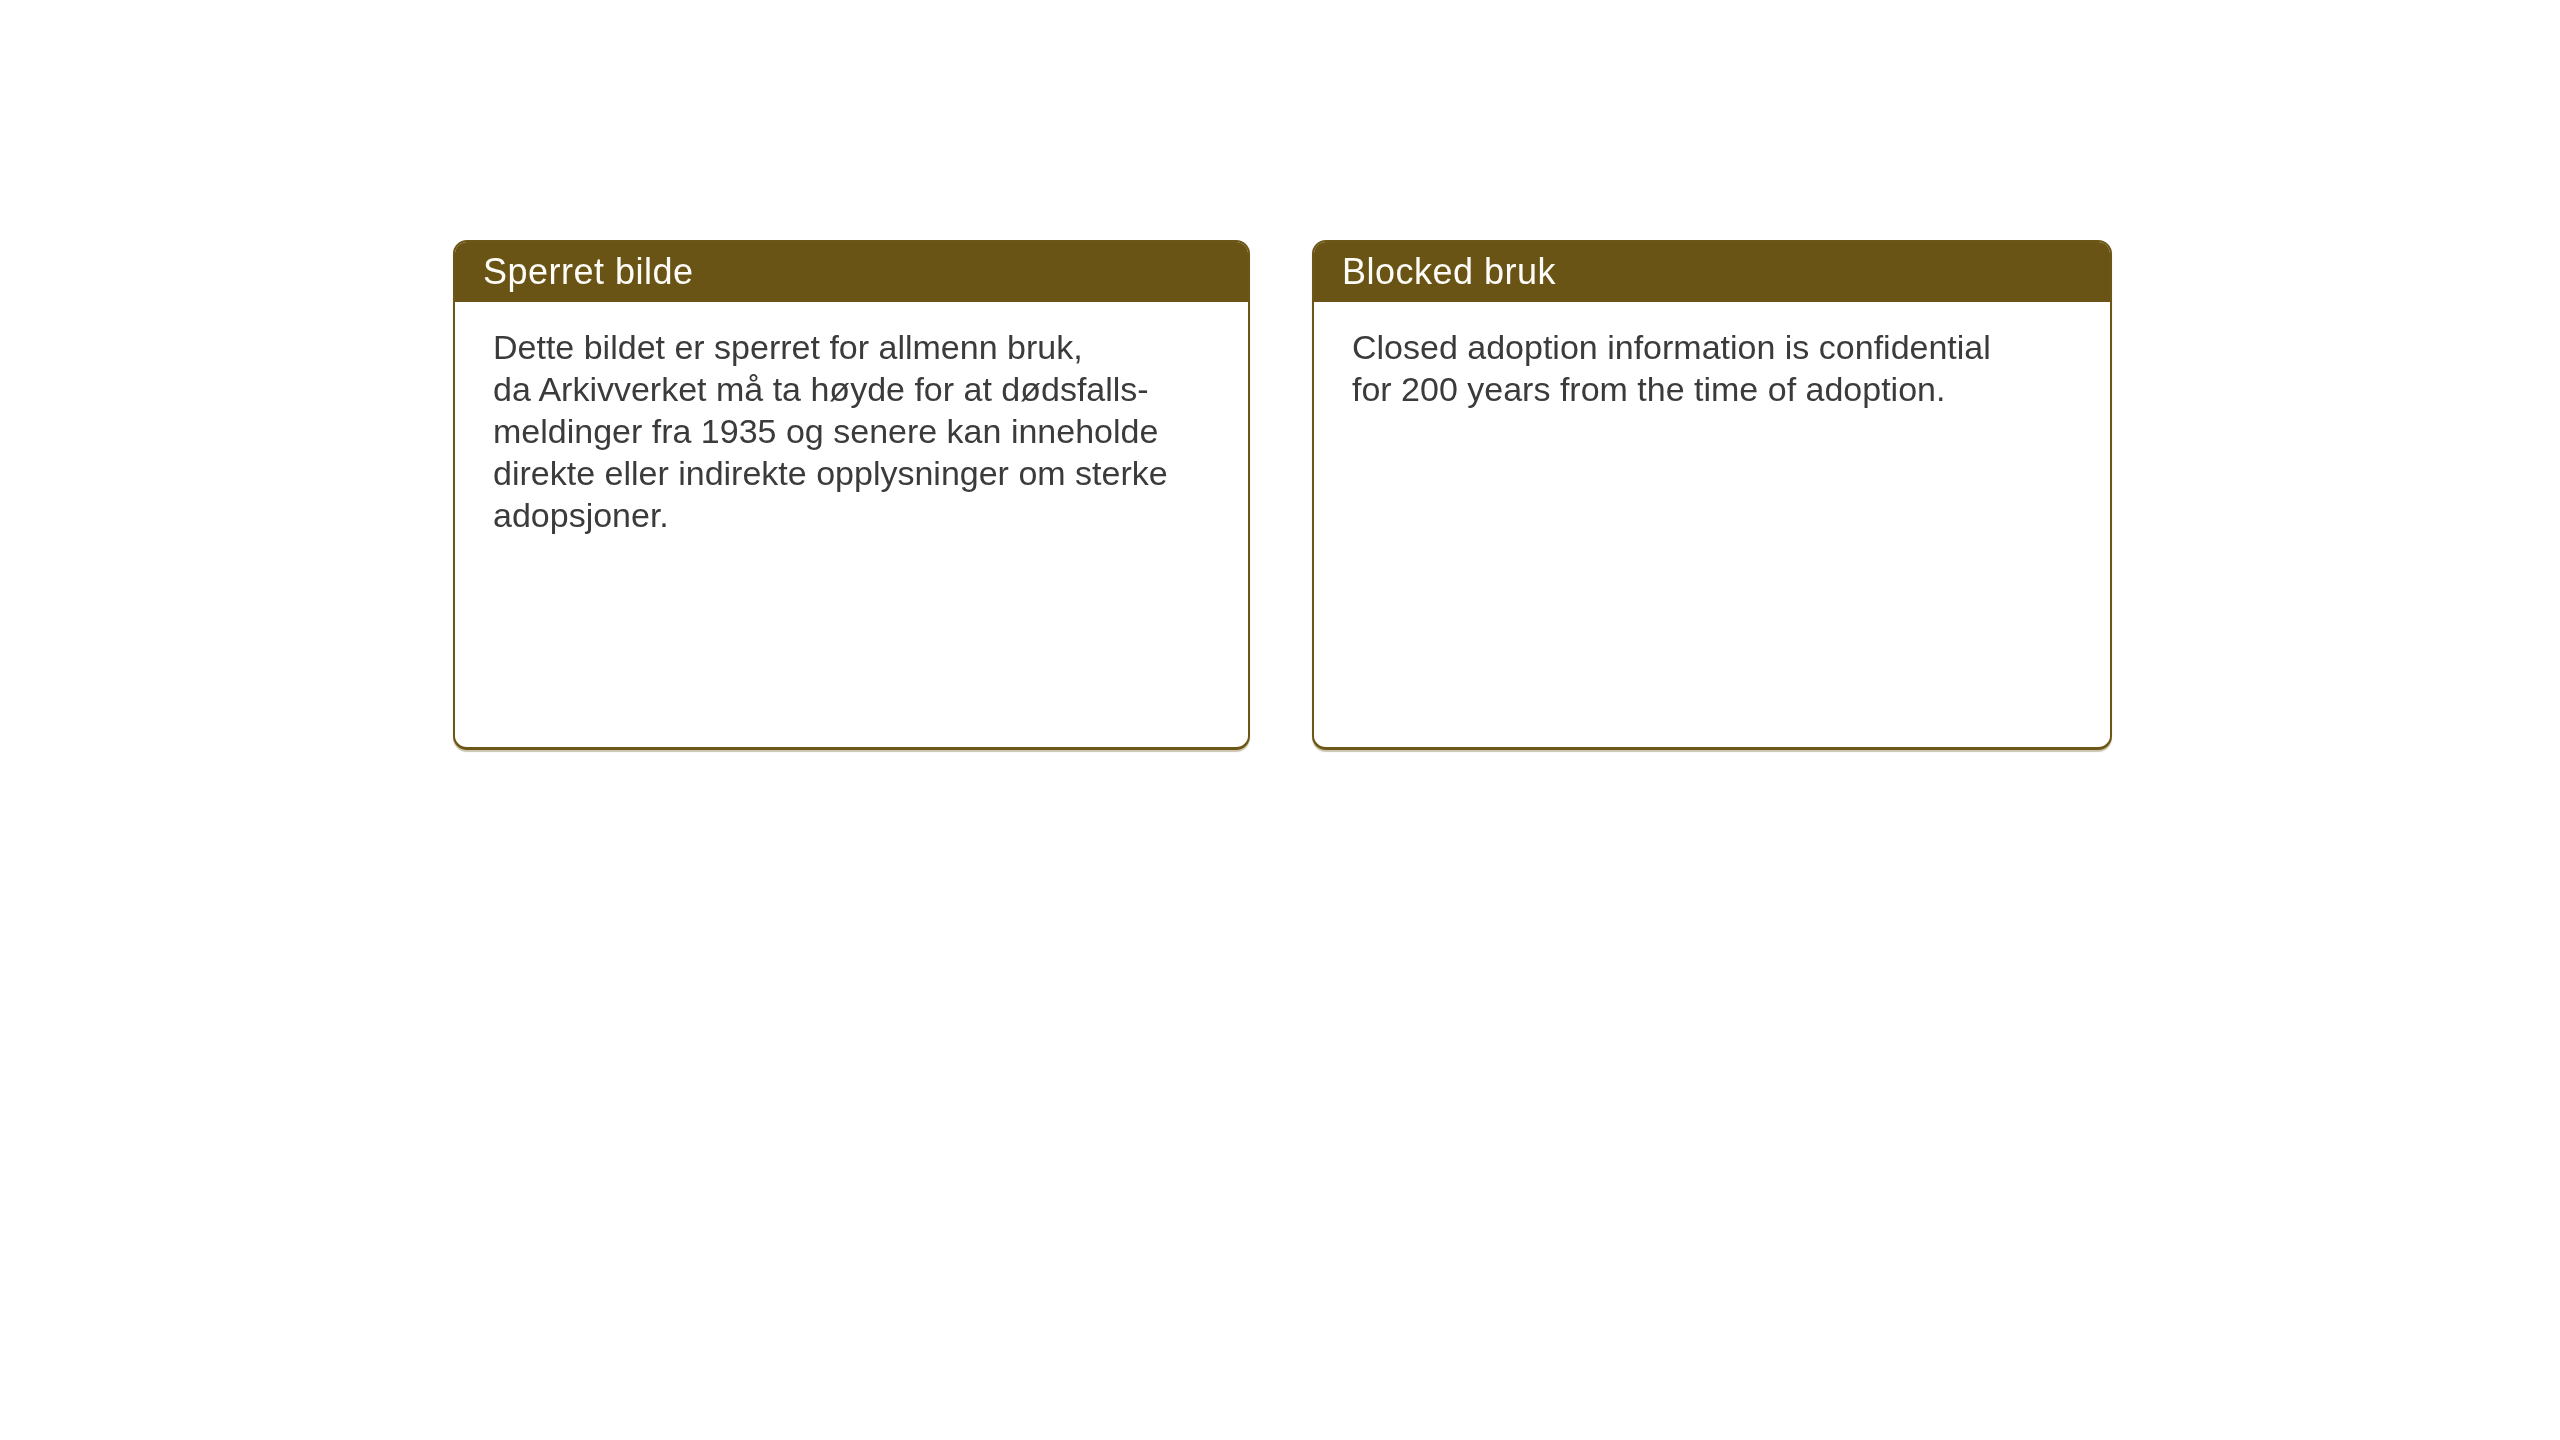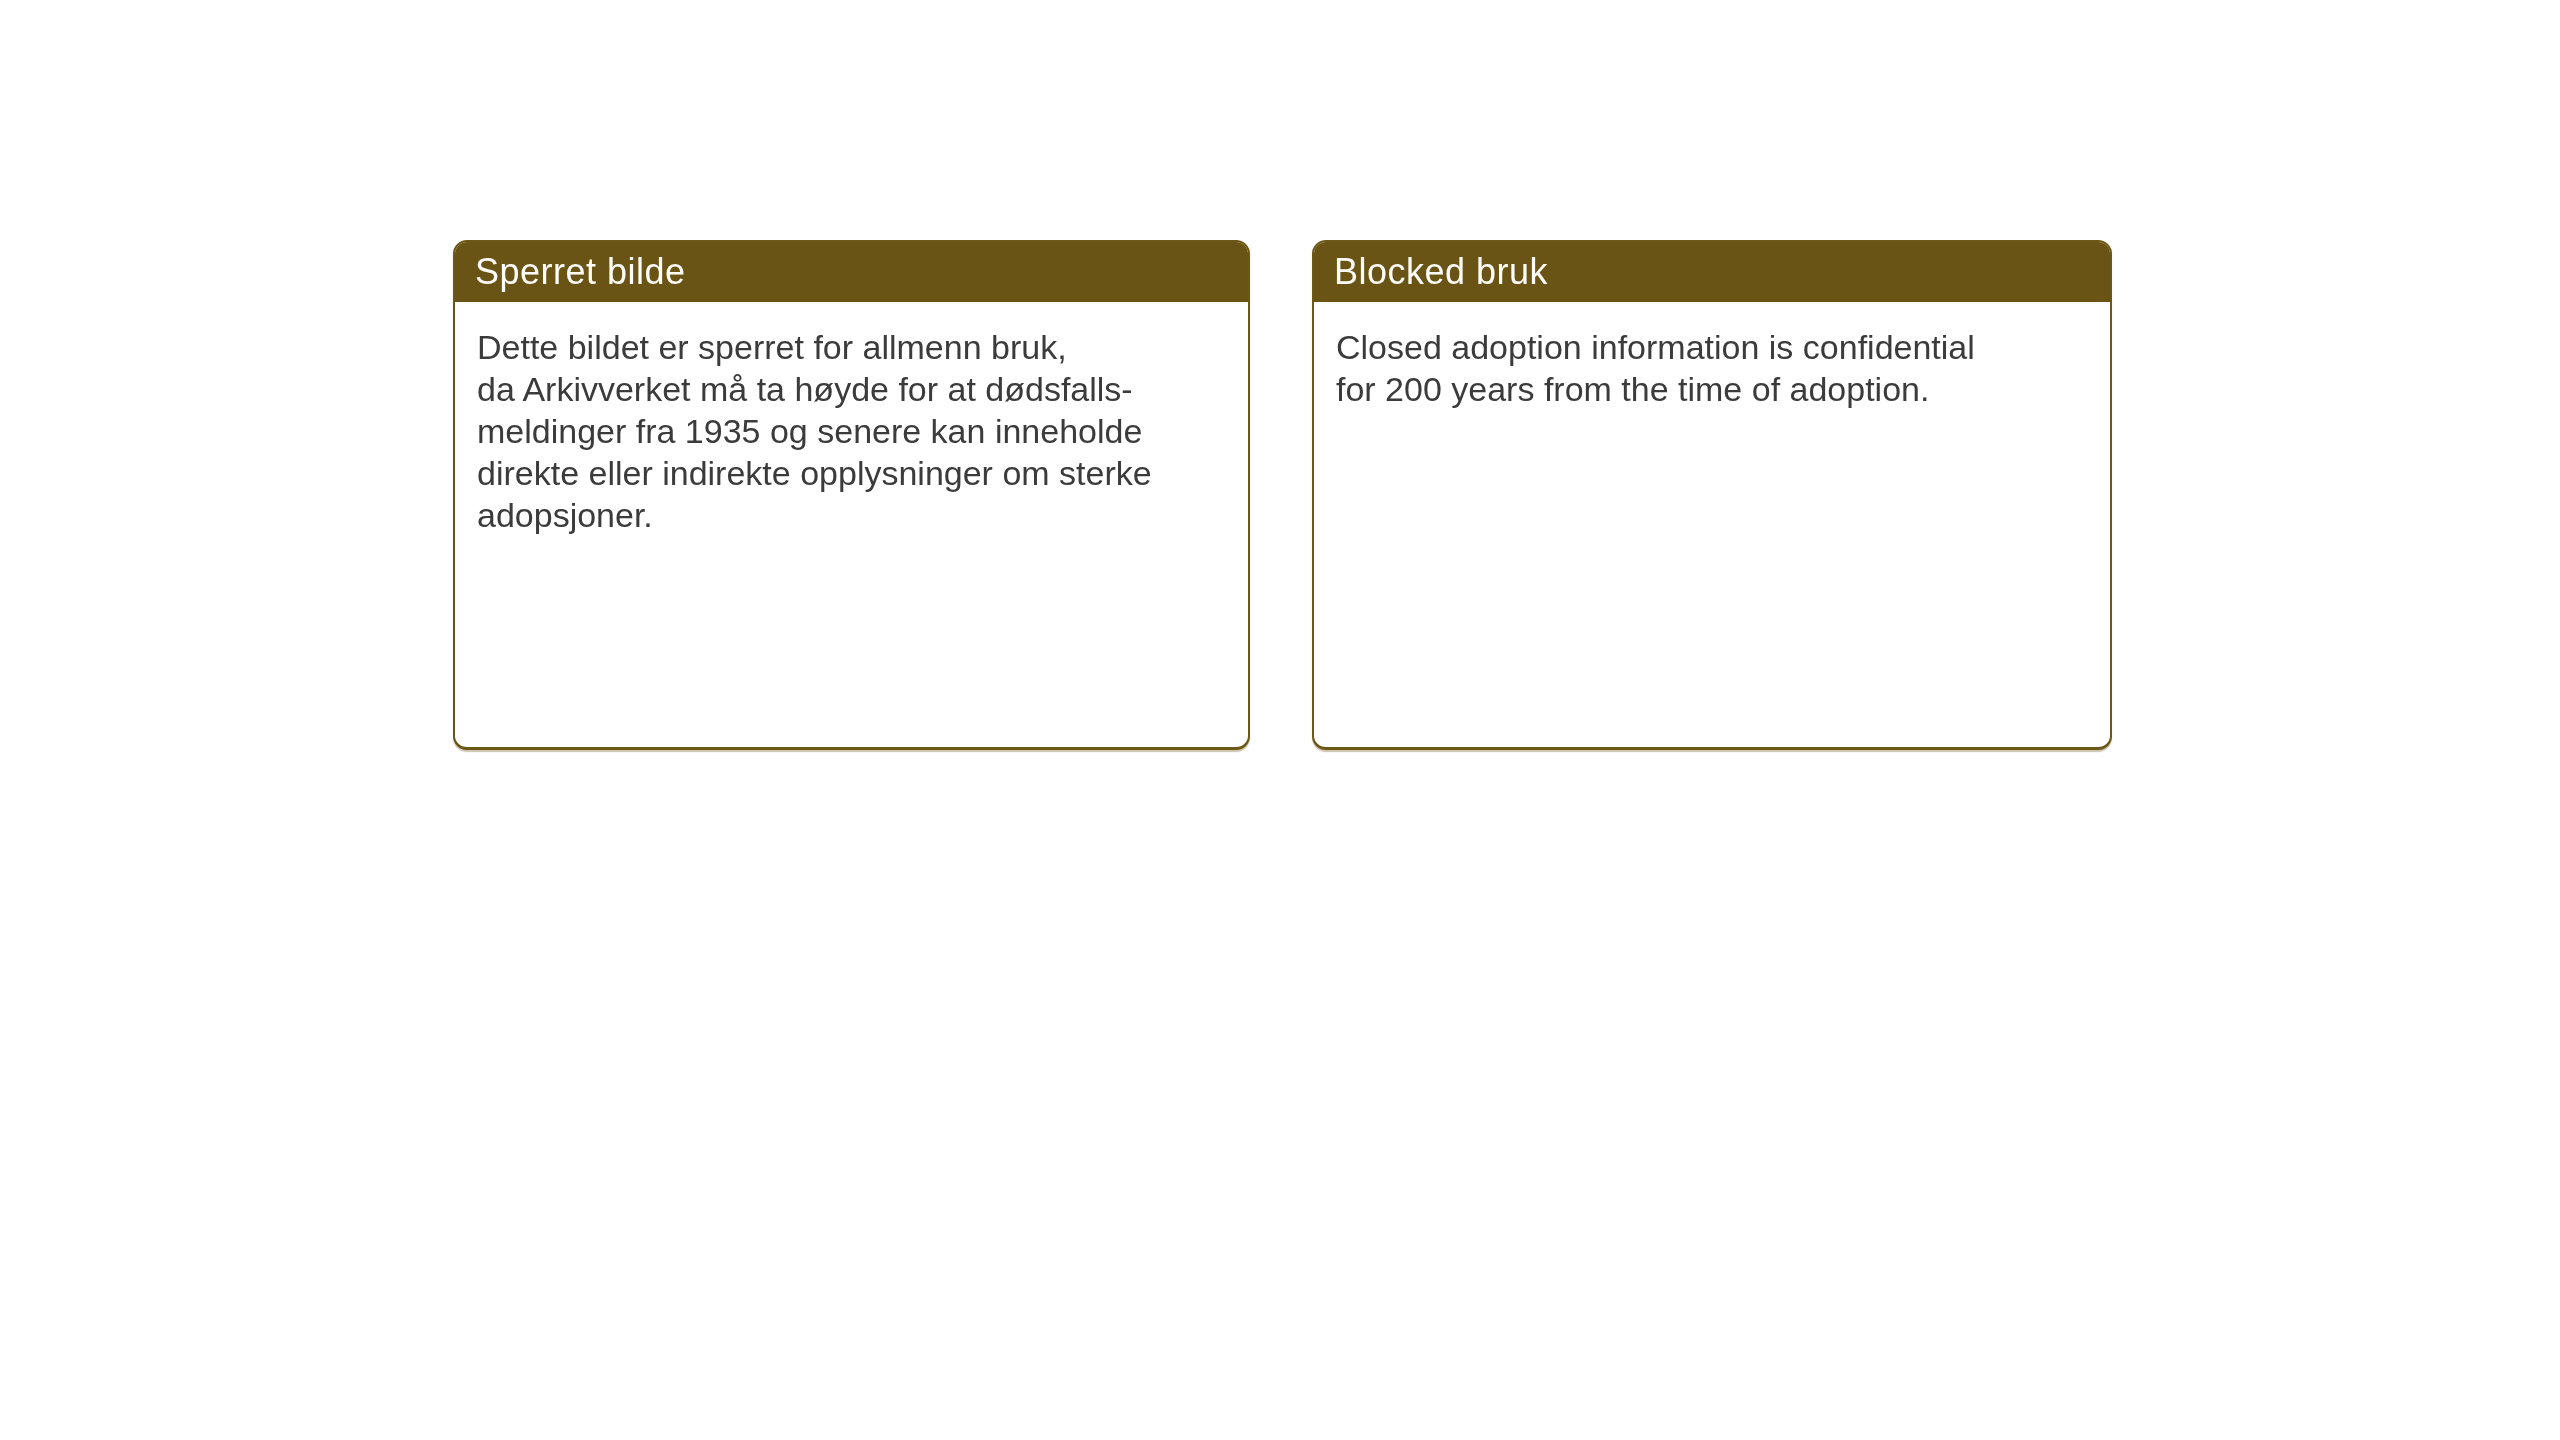--- a/index.html
+++ b/index.html
@@ -29,28 +29,28 @@
   .card.no { left: 453px; width: 797px; }
   .card.en { left: 1312px; width: 800px; }
   .card-header {
     height: 60px;
     background: #6a5415;
     display: flex;
     align-items: center;
     padding: 0 20px;
   }
   .card-title {
-    margin: 0;
+    margin: 8px;
     font-size: 36px;
     font-weight: normal;
     color: #fdfcf8;
     letter-spacing: 0.5px;
   }
   .card-body {
-    padding: 24px 38px 0 22px;
+    padding: 24px 38px 0 38px;
     color: #3b3b3b;
     font-size: 34px;
     line-height: 42px;
   }
   .card-body p {
     margin: 0 0 42px 0;
     white-space: pre-line;
   }
 </style>
 </head>

